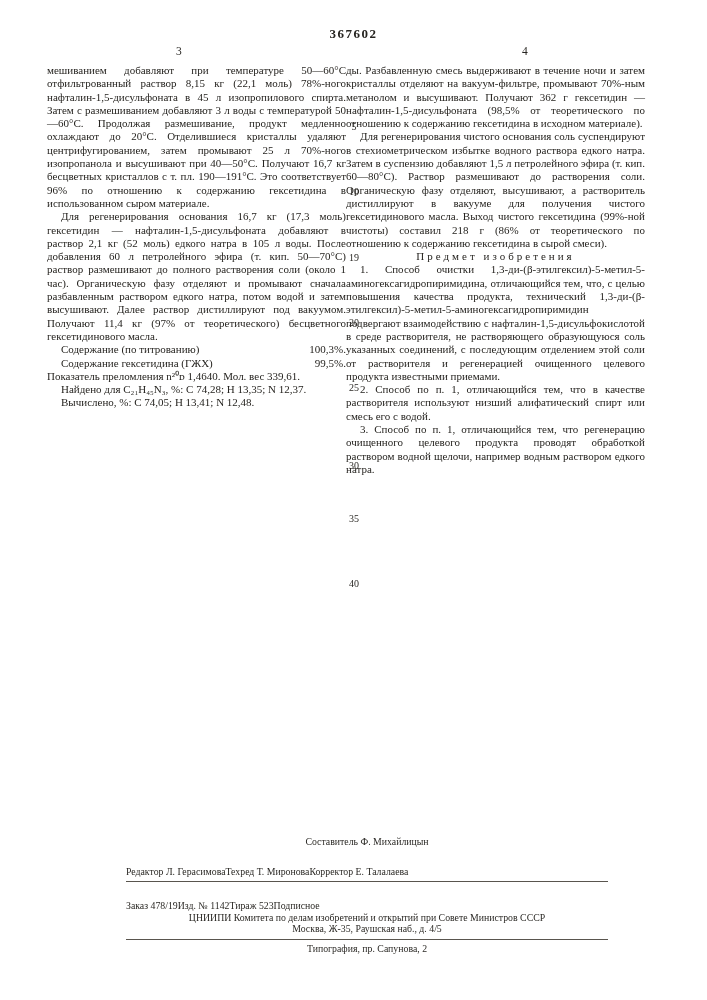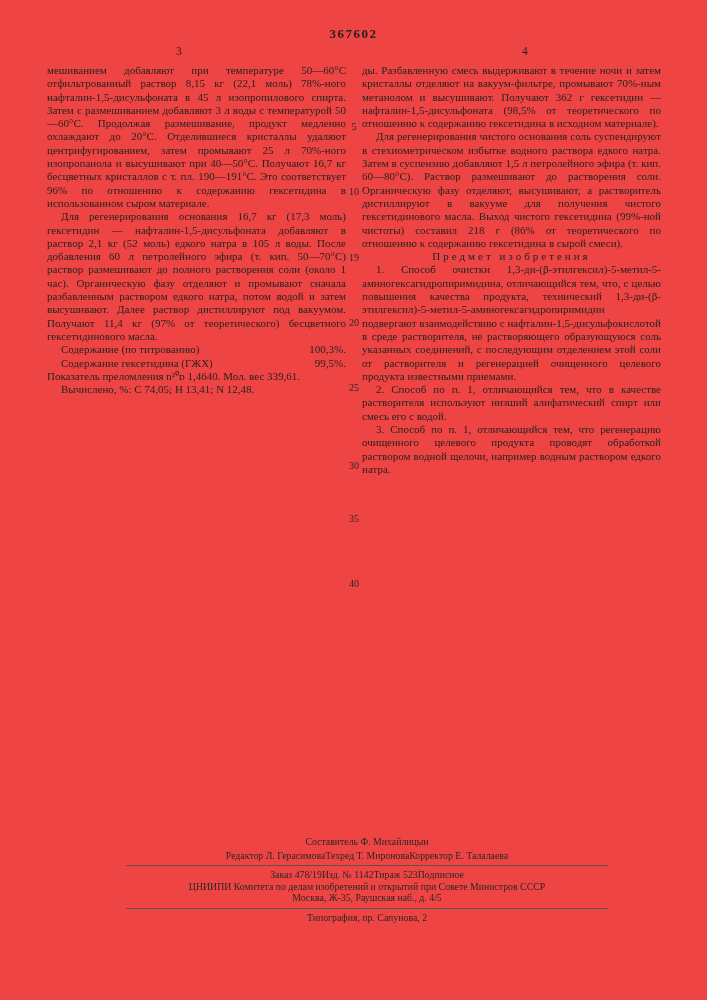--- a/index.html
+++ b/index.html
@@ -2,21 +2,21 @@
 <html><head>
 <meta charset="utf-8">
 <style>
   * { box-sizing: border-box; }
   html, body { margin: 0; padding: 0; background: #e9e7e2; }
   .page {
     position: relative;
     width: 707px;
     height: 1000px;
     margin: 0 auto;
-    background: #ef4444;
+    background: #ffffff;
     font-family: "Liberation Serif", serif;
     color: #262420;
     overflow: hidden;
   }
   .patent-number {
     position: absolute;
     top: 26px; left: 0; right: 0;
     text-align: center;
     font-size: 13px;
     font-weight: bold;
@@ -24,21 +24,20 @@
   }
   .col-num { position: absolute; top: 45px; font-size: 11.5px; }
   .col-num.left  { left: 176px; }
   .col-num.right { left: 522px; }
 
   .columns {
     position: absolute;
     top: 64px; left: 47px;
     width: 614px;
     display: flex;
-    gap: 16px;
   }
   .col {
     width: 299px;
     font-size: 11px;
     line-height: 13.3px;
     text-align: justify;
   }
   .col p { margin: 0; text-indent: 14px; }
   .col p.noindent { text-indent: 0; }
   .tab-line {
@@ -71,22 +70,22 @@
     left: 126px;
     top: 836px;
     width: 482px;
     font-size: 9.8px;
     line-height: 11.5px;
     color: #2a2824;
   }
   .footer .center { text-align: center; }
   .footer .row {
     display: flex;
-    justify-content: center;
-    margin-top: 2px;
+    justify-content: flex-start;
+    margin-top: 18px;
   }
   .footer .rule {
     border: 0;
     border-top: 1px solid #59554e;
     margin: 4px 0 3px 0;
   }
 </style>
 </head>
 <body>
 
@@ -104,20 +103,21 @@
       <p>Для регенерирования основания 16,7 кг (17,3 моль) гексетидин — нафталин-1,5-дисульфоната добавляют в раствор 2,1 кг (52 моль) едкого натра в 105 л воды. После добавления 60 л петролейного эфира (т. кип. 50—70°C) раствор размешивают до полного растворения соли (около 1 час). Органическую фазу отделяют и промывают сначала разбавленным раствором едкого натра, потом водой и затем высушивают. Далее раствор дистиллируют под вакуумом. Получают 11,4 кг (97% от теоретического) бесцветного гексетидинового масла.</p>
       <div class="tab-line">
         <span>Содержание (по титрованию)</span>
         <span>100,3%.</span>
       </div>
       <div class="tab-line">
         <span>Содержание гексетидина (ГЖХ)</span>
         <span>99,5%.</span>
       </div>
       <p class="noindent">Показатель преломления n²⁰ᴅ 1,4640. Мол. вес 339,61.</p>
+      <p>Найдено для C₂₁H₄₅N₃, %: C 74,28; H 13,35; N 12,37.</p>
       <p>Вычислено, %: C 74,05; H 13,41; N 12,48.</p>
     </section>
 
     <section class="col">
       <p class="noindent">ды. Разбавленную смесь выдерживают в течение ночи и затем кристаллы отделяют на вакуум-фильтре, промывают 70%-ным метанолом и высушивают. Получают 362 г гексетидин — нафталин-1,5-дисульфоната (98,5% от теоретического по отношению к содержанию гексетидина в исходном материале).</p>
       <p>Для регенерирования чистого основания соль суспендируют в стехиометрическом избытке водного раствора едкого натра. Затем в суспензию добавляют 1,5 л петролейного эфира (т. кип. 60—80°C). Раствор размешивают до растворения соли. Органическую фазу отделяют, высушивают, а растворитель дистиллируют в вакууме для получения чистого гексетидинового масла. Выход чистого гексетидина (99%-ной чистоты) составил 218 г (86% от теоретического по отношению к содержанию гексетидина в сырой смеси).</p>
       <p class="section-heading">Предмет изобретения</p>
       <p>1. Способ очистки 1,3-ди-(β-этилгексил)-5-метил-5-аминогексагидропиримидина, отличающийся тем, что, с целью повышения качества продукта, технический 1,3-ди-(β-этилгексил)-5-метил-5-аминогексагидропиримидин подвергают взаимодействию с нафталин-1,5-дисульфокислотой в среде растворителя, не растворяющего образующуюся соль указанных соединений, с последующим отделением этой соли от растворителя и регенерацией очищенного целевого продукта известными приемами.</p>
       <p>2. Способ по п. 1, отличающийся тем, что в качестве растворителя используют низший алифатический спирт или смесь его с водой.</p>
       <p>3. Способ по п. 1, отличающийся тем, что регенерацию очищенного целевого продукта проводят обработкой раствором водной щелочи, например водным раствором едкого натра.</p>

